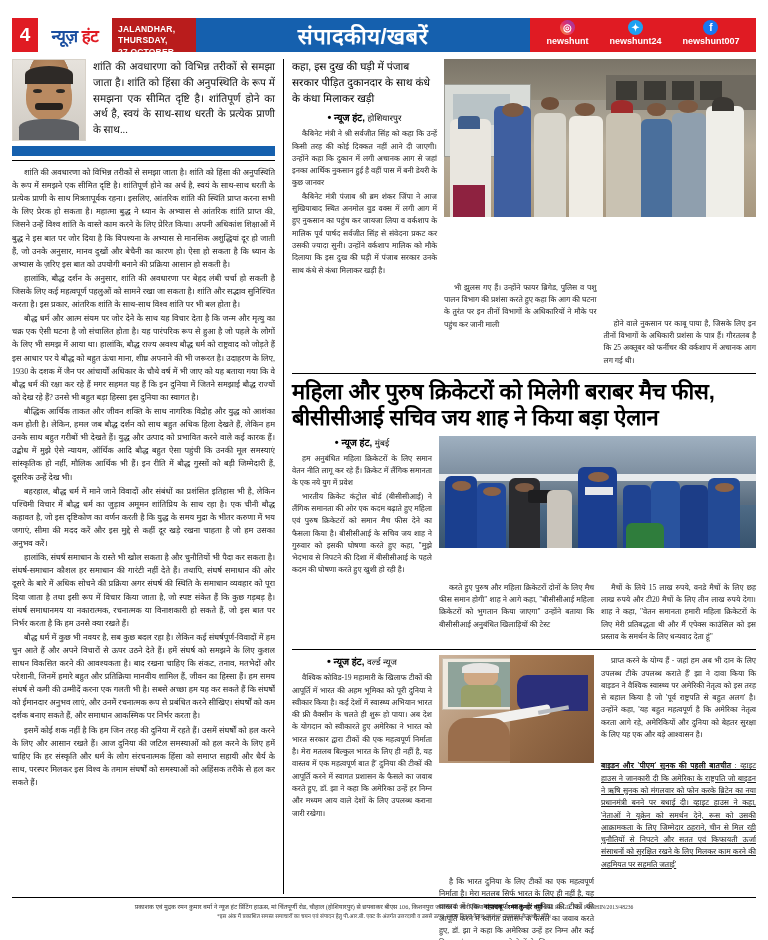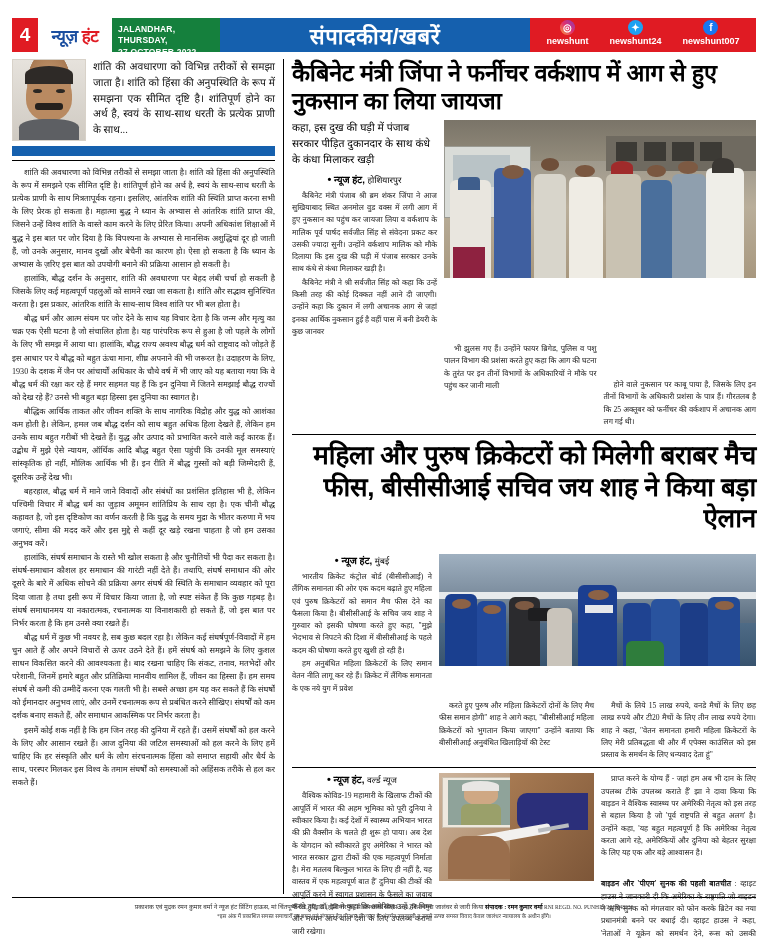--- a/index.html
+++ b/index.html
@@ -52,29 +52,29 @@
     font-family: "Liberation Sans", sans-serif;
     font-weight: bold;
     font-size: 17px;
     letter-spacing: -0.5px;
     white-space: nowrap;
   }
   .mh-logo-blue { color: #1b4fa0; }
   .mh-logo-red { color: #e01b23; }
 
   .mh-date {
-    background: #15803d;
+    background: #b91c1c;
     color: #ffffff;
     font-family: "Liberation Sans", sans-serif;
     font-weight: bold;
     font-size: 8.5px;
     line-height: 1.35;
     padding: 6px 8px 0 6px;
     letter-spacing: 0.2px;
-    width: 108px;
+    width: 84px;
   }
   .mh-title {
     background: #1560ae;
     flex: 1;
     display: flex;
     align-items: center;
     justify-content: center;
     color: #ffffff;
     font-family: "Liberation Sans", sans-serif;
     font-weight: bold;
@@ -227,21 +227,21 @@
   .story:last-child { border-bottom: none; }
 
   .hl {
     font-family: "Liberation Sans", sans-serif;
     font-weight: bold;
     color: #000;
     line-height: 1.2;
     letter-spacing: -0.2px;
   }
   .hl-1 { font-size: 23.5px; text-align: left; margin-bottom: 5px; }
-  .hl-2 { font-size: 26px; text-align: right; margin-bottom: 20px; }
+  .hl-2 { font-size: 22px; text-align: left; margin-bottom: 4px; }
   .hl-3 { font-size: 20px; text-align: left; margin-bottom: 4px; }
 
   .subhl {
     font-family: "Liberation Sans", sans-serif;
     font-size: 10.5px;
     font-weight: normal;
     line-height: 1.5;
     margin-bottom: 5px;
   }
   .dateline {
@@ -358,33 +358,32 @@
         <p>बहरहाल, बौद्ध धर्म में माने जाने विवादों और संबंधों का प्रशंसित इतिहास भी है, लेकिन पश्चिमी विचार में बौद्ध धर्म का जुड़ाव अमूमन शांतिप्रिय के साथ रहा है। एक चीनी बौद्ध कहावत है, जो इस दृष्टिकोण का वर्णन करती है कि युद्ध के समय मुद्रा के भीतर करुणा में भय जगाएं, सीमा की मदद करें और इस मुद्दे से कहीं दूर खड़े रखना चाहता है जो हम उसका अनुभव करें।</p>
         <p>हालांकि, संघर्ष समाधान के रास्ते भी खोल सकता है और चुनौतियों भी पैदा कर सकता है। संघर्ष-समाधान कौशल हर समाधान की गारंटी नहीं देते हैं। तथापि, संघर्ष समाधान की ओर दूसरे के बारे में अधिक सोचने की प्रक्रिया अगर संघर्ष की स्थिति के समाधान व्यवहार को पूरा दिया जाता है तथा इसी रूप में विचार किया जाता है, जो स्पष्ट संकेत हैं कि कुछ गड़बड़ है। संघर्ष समाधानमय या नकारात्मक, रचनात्मक या विनाशकारी हो सकते हैं, जो इस बात पर निर्भर करता है कि हम उनसे क्या रखते हैं।</p>
         <p>बौद्ध धर्म में कुछ भी नवयर है, सब कुछ बदल रहा है। लेकिन कई संघर्षपूर्ण-विवादों में हम चुन आते हैं और अपने विचारों से ऊपर उठने देते हैं। हमें संघर्ष को समझने के लिए कुशल साधन विकसित करने की आवश्यकता है। बाद रखना चाहिए कि संकट, तनाव, मतभेदों और परेशानी, जिनमें हमारे बहुत और प्रतिक्रिया मानवीय शामिल हैं, जीवन का हिस्सा हैं। हम समय संघर्ष से कमी की उम्मीदें करना एक गलती भी है। सबसे अच्छा हम यह कर सकते हैं कि संघर्षों को ईमानदार अनुभव लाएं, और उनमें रचनात्मक रूप से प्रबंधित करने सीखिए। संघर्षों को कम दर्शक बनाए सकते हैं, और समाधान आकस्मिक पर निर्भर करता है।</p>
         <p>इसमें कोई शक नहीं है कि हम जिन तरह की दुनिया में रहते हैं। उसमें संघर्षों को हल करने के लिए और आसान रखते हैं। आज दुनिया की जटिल समस्याओं को हल करने के लिए हमें चाहिए कि हर संस्कृति और धर्म के लोग संरचनात्मक हिंसा को समाप्त सहायी और धैर्य के साथ, परस्पर मिलकर इस विश्व के तमाम संघर्षों को समस्याओं को अहिंसक तरीके से हल कर सकते हैं।</p>
       </div>
     </div>
 
     <div class="col-right">
 
       <div class="story">
-        <div class="hl hl-1">कैबिनेट मंत्री जिंपा ने फर्नीचर वर्कशाप में आग से हुए नुकसान का लिया जायजा</div>
 
         <div class="story-top">
           <div style="width:145px;flex:none;">
             <div class="subhl">कहा, इस दुख की घड़ी में पंजाब सरकार पीड़ित दुकानदार के साथ कंधे के कंधा मिलाकर खड़ी</div>
             <div class="dateline">
               <span class="dot">•</span>
               <span>न्यूज हंट,</span>
               <span class="city">होशियारपुर</span>
             </div>
             <div class="c">
+              <p>कैबिनेट मंत्री ने श्री सर्वजीत सिंह को कहा कि उन्हें किसी तरह की कोई दिक्कत नहीं आने दी जाएगी। उन्होंने कहा कि दुकान में लगी अचानक आग से जहां इनका आर्थिक नुकसान हुई है वहीं पास में बनी डेयरी के कुछ जानवर</p>
               <p>कैबिनेट मंत्री पंजाब श्री ब्रम शंकर जिंपा ने आज सुखियाबाद स्थित अनमोल वुड वक्स में लगी आग में हुए नुकसान का पहुंच कर जायजा लिया व वर्कशाप के मालिक पूर्व पार्षद सर्वजीत सिंह से संवेदना प्रकट कर उसकी ज्यादा सुनी। उन्होंने वर्कशाप मालिक को मौके दिलाया कि इस दुख की घड़ी में पंजाब सरकार उनके साथ कंधे से कंधा मिलाकर खड़ी है।</p>
-              <p>कैबिनेट मंत्री ने श्री सर्वजीत सिंह को कहा कि उन्हें किसी तरह की कोई दिक्कत नहीं आने दी जाएगी। उन्होंने कहा कि दुकान में लगी अचानक आग से जहां इनका आर्थिक नुकसान हुई है वहीं पास में बनी डेयरी के कुछ जानवर</p>
             </div>
           </div>
           <div style="flex:1;">
             <div class="photo photo-fire">
 
               <div class="bld" style="left:0;top:0;width:100%;height:26%;background:linear-gradient(180deg,#7a7468,#938c7c);"></div>
               <div class="bld" style="left:52%;top:10%;width:48%;height:22%;background:#6f6a60;"></div>
               <div class="bld" style="left:55%;top:14%;width:7%;height:12%;background:#3c3a35;"></div>
               <div class="bld" style="left:64%;top:14%;width:7%;height:12%;background:#3c3a35;"></div>
               <div class="bld" style="left:73%;top:14%;width:7%;height:12%;background:#3c3a35;"></div>
@@ -428,22 +427,22 @@
         <div class="hl hl-2">महिला और पुरुष क्रिकेटरों को मिलेगी बराबर मैच फीस, बीसीसीआई सचिव जय शाह ने किया बड़ा ऐलान</div>
 
         <div class="story-top">
           <div style="width:140px;flex:none;">
             <div class="dateline">
               <span class="dot">•</span>
               <span>न्यूज हंट,</span>
               <span class="city">मुंबई</span>
             </div>
             <div class="c">
+              <p>हम अनुबंधित महिला क्रिकेटरों के लिए समान वेतन नीति लागू कर रहे हैं। क्रिकेट में लैंगिक समानता के एक नये युग में प्रवेश</p>
               <p>भारतीय क्रिकेट कंट्रोल बोर्ड (बीसीसीआई) ने लैंगिक समानता की ओर एक कदम बढ़ाते हुए महिला एवं पुरुष क्रिकेटरों को समान मैच फीस देने का फैसला किया है। बीसीसीआई के सचिव जय शाह ने गुरुवार को इसकी घोषणा करते हुए कहा, "मुझे भेदभाव से निपटने की दिशा में बीसीसीआई के पहले कदम की घोषणा करते हुए खुशी हो रही है।</p>
-              <p>हम अनुबंधित महिला क्रिकेटरों के लिए समान वेतन नीति लागू कर रहे हैं। क्रिकेट में लैंगिक समानता के एक नये युग में प्रवेश</p>
             </div>
           </div>
           <div style="flex:1;">
             <div class="photo photo-cricket">
               <div class="bld" style="left:0;top:0;width:100%;height:34%;background:linear-gradient(180deg,#9fb0c0,#7e8fa0);"></div>
               <div class="bld" style="left:0;top:34%;width:100%;height:6%;background:#e7eaec;"></div>
               <div class="bld" style="left:0;top:62%;width:100%;height:38%;background:linear-gradient(180deg,#4e6b86,#38536e);"></div>
 
               <div class="ppl" style="left:2%;width:10%;height:64%;background:#1a3f8f;"></div>
               <div class="bld" style="left:4%;top:40%;width:6%;height:9%;background:#8c6246;border-radius:50%;"></div>
@@ -503,21 +502,21 @@
               <div class="bld" style="left:46%;top:0;width:54%;height:100%;background:linear-gradient(130deg,#a77a52,#7d5638);"></div>
               <div class="bld" style="left:50%;top:18%;width:46%;height:34%;background:#2b2f7a;border-radius:10px 0 0 10px;"></div>
               <div class="bld" style="left:20%;top:52%;width:52%;height:9%;background:#f2f1ef;transform:rotate(-10deg);border-radius:4px;"></div>
               <div class="bld" style="left:64%;top:49%;width:20%;height:4%;background:#b9bcc0;transform:rotate(-10deg);"></div>
               <div class="bld" style="left:6%;top:58%;width:40%;height:40%;background:#9a6e4c;border-radius:18px 18px 0 0;"></div>
             </div>
           </div>
 
           <div class="c" style="flex:1;">
             <p>प्राप्त करने के योग्य हैं - जहां हम अब भी दान के लिए उपलब्ध टीके उपलब्ध कराते हैं' झा ने दावा किया कि बाइडन ने वैश्विक स्वास्थ्य पर अमेरिकी नेतृत्व को इस तरह से बहाल किया है जो 'पूर्व राष्ट्रपति से बहुत अलग' है। उन्होंने कहा, 'यह बहुत महत्वपूर्ण है कि अमेरिका नेतृत्व करता आगे रहे, अमेरिकियों और दुनिया को बेहतर सुरक्षा के लिए यह एक और बड़े आश्वासन है।</p>
-            <p class="noind" style="margin-top:19px;">
+            <p class="noind" style="margin-top:19px;text-decoration:underline;">
               <b>बाइडन और 'पीएम' सुनक की पहली बातचीत</b> :
               <span>व्हाइट हाउस ने जानकारी दी कि अमेरिका के राष्ट्रपति जो बाइडन ने ऋषि सुनक को मंगलवार को फोन करके ब्रिटेन का नया प्रधानमंत्री बनने पर बधाई दी। व्हाइट हाउस ने कहा, 'नेताओं ने यूक्रेन को समर्थन देने, रूस को उसकी आक्रामकता के लिए जिम्मेदार ठहराने, चीन से मिल रही चुनौतियों से निपटने और सतत एवं किफायती ऊर्जा संसाधनों को सुरक्षित रखने के लिए मिलकर काम करने की अहमियत पर सहमति जताई'</span>
             </p>
           </div>
         </div>
 
         <div class="cols3" style="margin-top:4px;">
           <div class="c" style="width:140px;flex:none;visibility:hidden;">&nbsp;</div>
           <div class="c" style="width:155px;flex:none;">
             <p>है कि भारत दुनिया के लिए टीकों का एक महत्वपूर्ण निर्माता है। मेरा मतलब सिर्फ भारत के लिए ही नहीं है, यह वास्तव में एक महत्वपूर्ण बात है' दुनिया की टीकों की आपूर्ति करने में स्वागत प्रशासन के फैसले का जवाब करते हुए, डॉ. झा ने कहा कि अमेरिका उन्हें हर निम्न और कई निम्न एवं मध्यम आय वाले देशों के लिए उपलब्ध कराना जारी रखेगा।</p>

